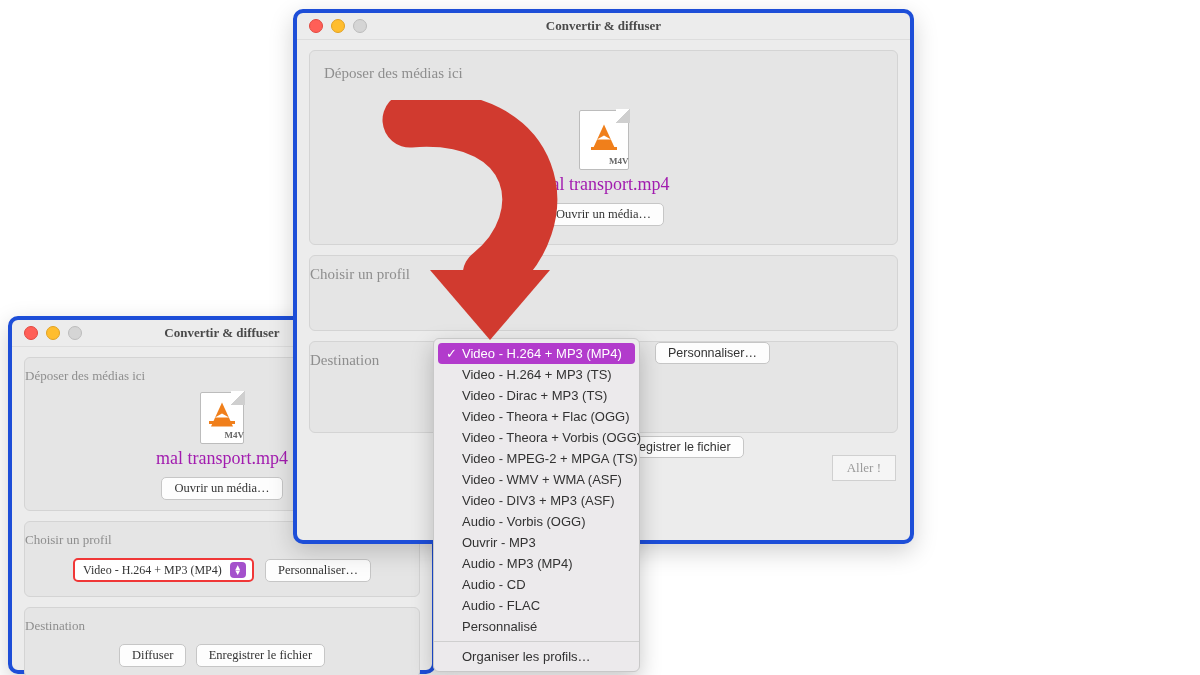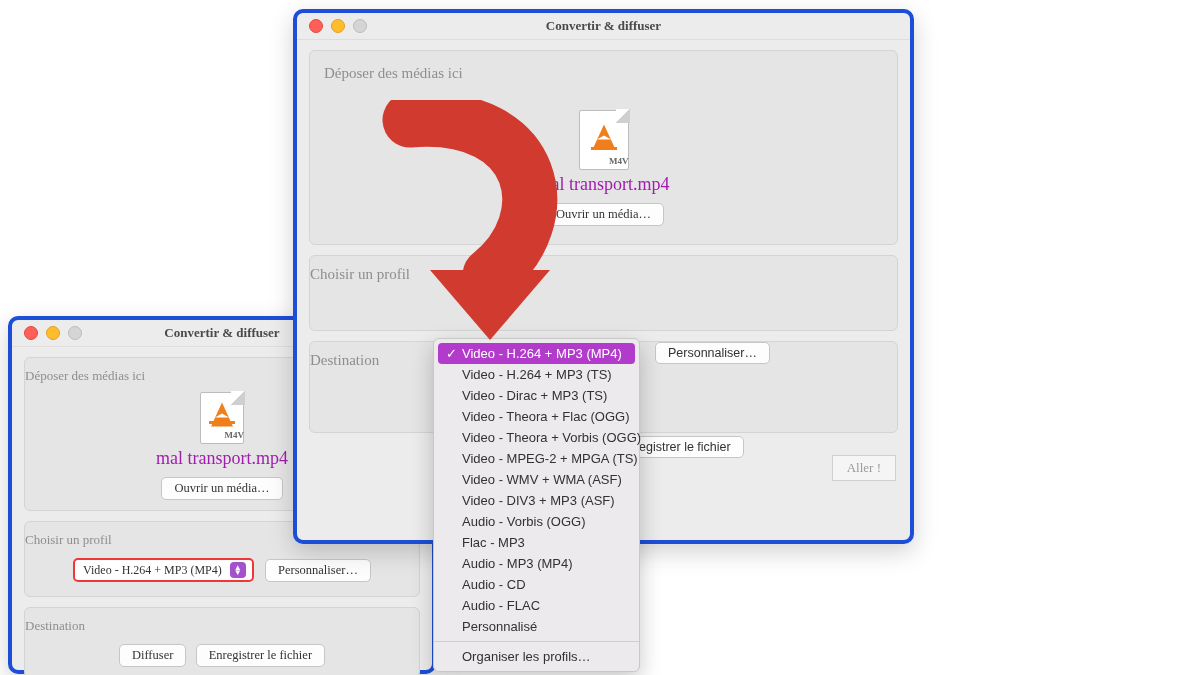--- a/index.html
+++ b/index.html
@@ -130,21 +130,21 @@
 <div class="menu" style="left:433px;top:338px;width:205px;">
   <div class="item sel">Video - H.264 + MP3 (MP4)</div>
   <div class="item">Video - H.264 + MP3 (TS)</div>
   <div class="item">Video - Dirac + MP3 (TS)</div>
   <div class="item">Video - Theora + Flac (OGG)</div>
   <div class="item">Video - Theora + Vorbis (OGG)</div>
   <div class="item">Video - MPEG-2 + MPGA (TS)</div>
   <div class="item">Video - WMV + WMA (ASF)</div>
   <div class="item">Video - DIV3 + MP3 (ASF)</div>
   <div class="item">Audio - Vorbis (OGG)</div>
-  <div class="item">Flac - MP3</div>
+  <div class="item">Ouvrir - MP3</div>
   <div class="item">Audio - MP3 (MP4)</div>
   <div class="item">Audio - CD</div>
   <div class="item">Audio - FLAC</div>
   <div class="item">Personnalisé</div>
   <div class="sep"></div>
   <div class="item">Organiser les profils…</div>
 </div>
 
 <svg class="arrow" style="left:370px;top:100px;width:200px;height:250px;" viewBox="0 0 200 250">
   <path d="M40 20 C 170 10, 190 120, 120 175" stroke="#d13a2f" stroke-width="55" fill="none" stroke-linecap="round"></path>

